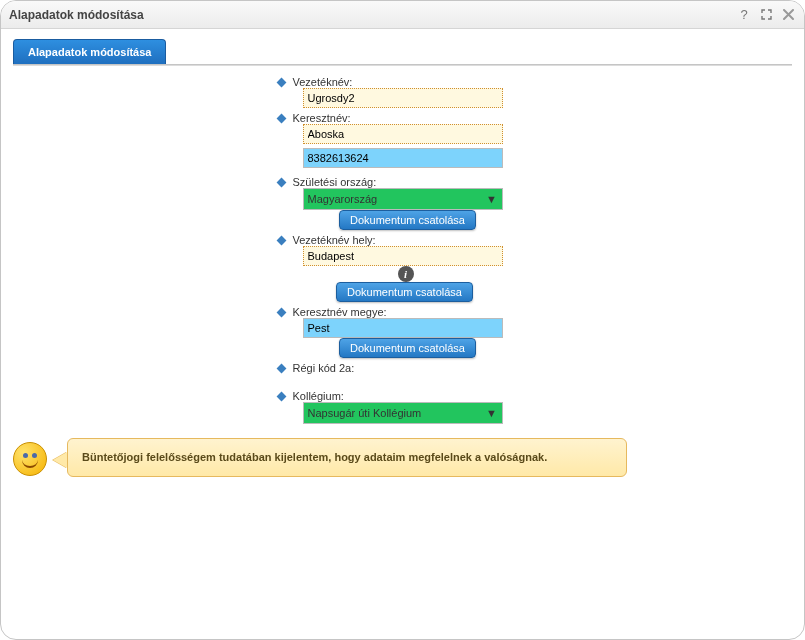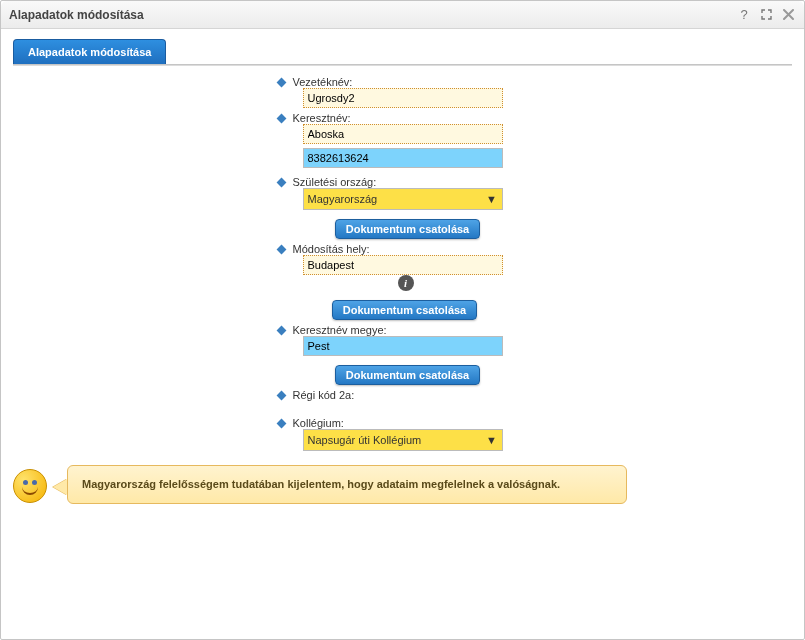--- a/index.html
+++ b/index.html
@@ -1,31 +1,31 @@
 <!DOCTYPE html>
 <html><head>
 <meta charset="utf-8">
 <style>
   * { box-sizing: border-box; }
   html, body { margin:0; padding:0; font-family: Verdana, Arial, sans-serif; font-size:11px; color:#333; background:#fff; }
-  .window { width:805px; height:640px; border:1px solid #c5c5c5; border-radius:2px; background:#fff; position:relative; display:flex; flex-direction:column; overflow:hidden; }
+  .window { width:805px; height:640px; border:1px solid #c5c5c5; border-radius:16px; background:#fff; position:relative; display:flex; flex-direction:column; overflow:hidden; }
   .titlebar { height:28px; background:linear-gradient(#f9f9f9,#ececec); border-bottom:1px solid #d5d5d5; display:flex; align-items:center; padding:0 8px; border-top-left-radius:6px; border-top-right-radius:6px;}
   .titlebar .title { font-weight:bold; color:#444; font-size:12px; flex:1; }
   .titlebar .tb-icon { width:16px; height:16px; margin-left:6px; color:#777; display:flex; align-items:center; justify-content:center; cursor:pointer; font-size:13px; }
   .content { flex:1; padding:10px 12px; overflow:auto; }
   .tab { display:inline-block; background:linear-gradient(#2e8fe0,#1f6fbf); color:#fff; padding:6px 14px; border-radius:4px 4px 0 0; font-weight:bold; font-size:11px; border:1px solid #1a5ca0; border-bottom:none; }
   .tab-underline { height:2px; background:linear-gradient(#d0d0d0,#e8e8e8); margin-bottom:10px; border-top:1px solid #c5c5c5; }
   .form-row { display:flex; align-items:center; margin-bottom:4px; min-height:24px;flex-direction:column; }
   .form-row .lbl { width:250px; color:#333; font-size:11px; display:flex; align-items:center; }
   .diamond { width:7px; height:7px; background:#3a7fbf; transform:rotate(45deg); margin-right:8px; flex:0 0 7px; }
   .field { width:200px; height:20px; border:1px solid #bbb; padding:1px 4px; font-size:11px; background:#7dd3fc; }
   .field.highlight { background:#fff9e0; border:1px dotted #d09030; }
-  .dropdown { width:200px; height:22px; position:relative; border:1px solid #bbb; background:#fde047; display:flex; align-items:center; padding-left:4px; font-size:11px; }
+  .dropdown { width:200px; height:22px; position:relative; border:1px solid #bbb; background:#22c55e; display:flex; align-items:center; padding-left:4px; font-size:11px; }
   .dropdown .arrow { position:absolute; right:2px; top:2px; width:16px; height:16px; display:flex; align-items:center; justify-content:center; color:#333; }
-  .attach-btn { margin-left:10px; display:inline-flex; align-items:center; background:linear-gradient(#4ea3e6,#2478c4); color:#fff; border:1px solid #1c5e9e; border-radius:4px; padding:3px 10px; font-size:11px; font-weight:bold; cursor:pointer; box-shadow:0 1px 2px rgba(0,0,0,.25); white-space:nowrap;margin-top:9px; }
+  .attach-btn { margin-left:10px; display:inline-flex; align-items:center; background:linear-gradient(#4ea3e6,#2478c4); color:#fff; border:1px solid #1c5e9e; border-radius:4px; padding:3px 10px; font-size:11px; font-weight:normal; cursor:pointer; box-shadow:0 1px 2px rgba(0,0,0,.25); white-space:nowrap; }
   .info-icon { width:16px; height:16px; border-radius:50%; background:#555; color:#fff; display:inline-flex; align-items:center; justify-content:center; font-style:italic; font-weight:bold; font-size:11px; margin-left:6px; font-family:Georgia, serif;}
   .notice { display:flex; align-items:flex-start; margin-top:14px; }
   .smiley { width:34px; height:34px; border-radius:50%; background:radial-gradient(circle at 30% 30%, #ffe26b, #f5b200); border:1px solid #c98f00; position:relative; margin-right:4px; flex:0 0 34px; margin-top:4px;}
   .smiley::before, .smiley::after { content:""; position:absolute; width:5px; height:5px; background:#4b6aa8; border-radius:50%; top:10px; }
   .smiley::before { left:9px; }
   .smiley::after { right:9px; }
   .smiley .mouth { position:absolute; width:16px; height:8px; border:2px solid #8b4a00; border-top:none; border-left:none; border-right:none; border-radius:0 0 12px 12px; bottom:7px; left:8px; border-bottom-width:2px; border-bottom-color:#8b4a00; border-left:2px solid transparent; border-right:2px solid transparent;}
   .smiley .mouth { border:none; border-bottom:2px solid #8b4a00; border-radius:0 0 16px 16px; height:8px; width:16px; }
   .speech-tail { width:0; height:0; border-top:8px solid transparent; border-bottom:8px solid transparent; border-right:14px solid #ffe9a8; margin-top:14px; margin-left:2px; filter:drop-shadow(-1px 0 0 #e6b95e);}
   .speech { flex:1; max-width:560px; background:linear-gradient(#fff3cf,#ffe9a8); border:1px solid #e6b95e; border-radius:6px; padding:10px 14px; color:#5a4a1a; font-weight:bold; font-size:11px; line-height:1.5; text-align:justify;}
@@ -83,21 +83,21 @@
       <div class="dropdown">
         <span>Magyarország</span>
         <span class="arrow">▼</span>
       </div>
       <span class="attach-btn">Dokumentum csatolása</span>
     </div>
 
     <div class="form-row">
       <span class="lbl">
           <span class="diamond"></span>
-          <span>Módosítás hely:</span>
+          <span>Vezetéknév hely:</span>
         </span>
       <input class="field highlight" value="Budapest" style="">
       <span class="info-icon">i</span>
       <span class="attach-btn" style="margin-left:4px;">Dokumentum csatolása</span>
     </div>
 
     <div class="form-row">
       <span class="lbl">
           <span class="diamond"></span>
           <span>Keresztnév megye:</span>
@@ -122,17 +122,17 @@
         <span>Napsugár úti Kollégium</span>
         <span class="arrow">▼</span>
       </div>
     </div>
 
     <div class="notice">
       <div class="smiley">
           <div class="mouth"></div>
         </div>
       <div class="speech-tail"></div>
-      <div class="speech">Magyarország felelősségem tudatában kijelentem, hogy adataim megfelelnek a valóságnak.</div>
+      <div class="speech">Büntetőjogi felelősségem tudatában kijelentem, hogy adataim megfelelnek a valóságnak.</div>
     </div>
   </div>
 
 </div>
 
 </body></html>

